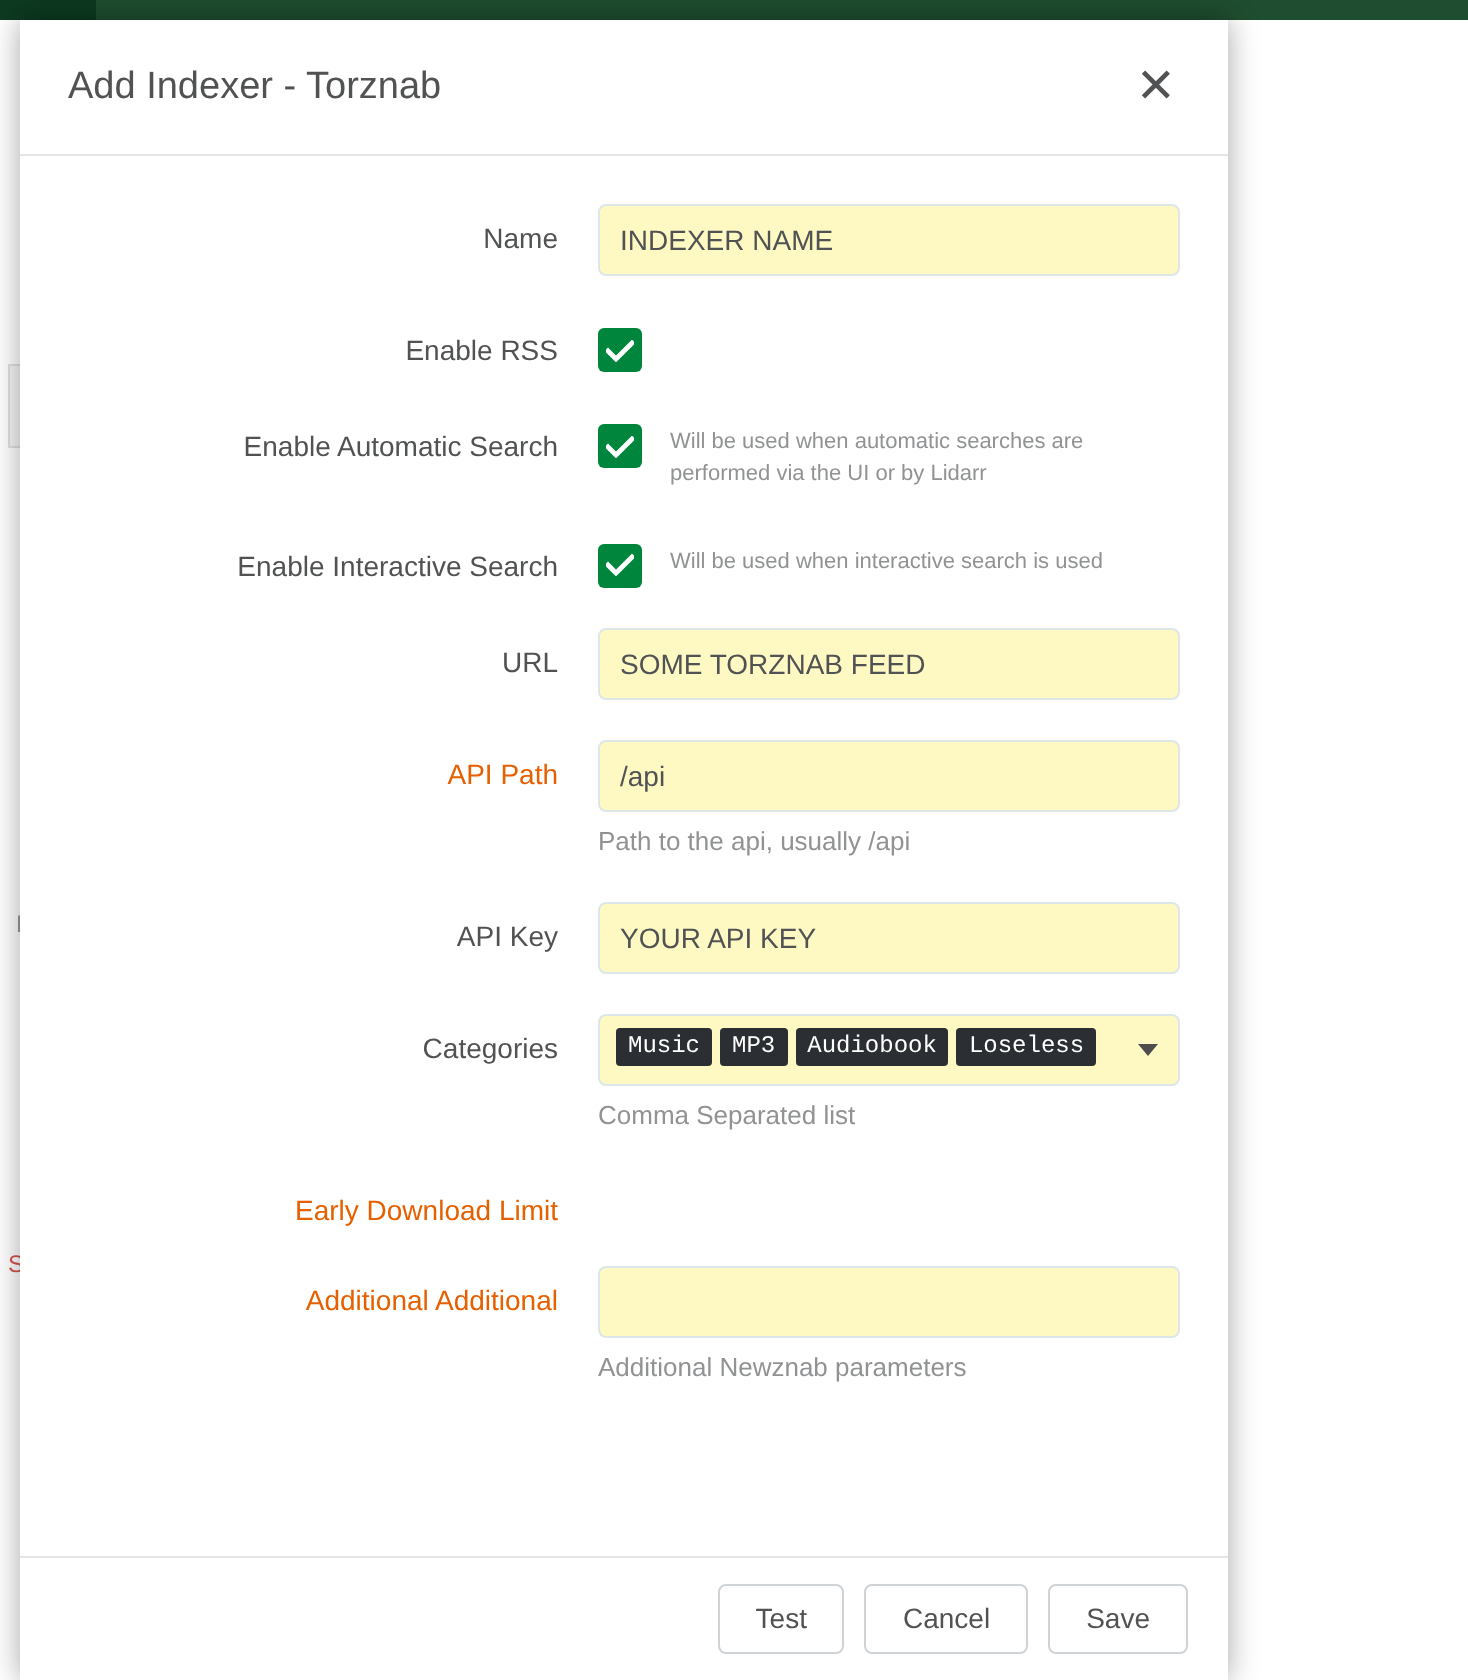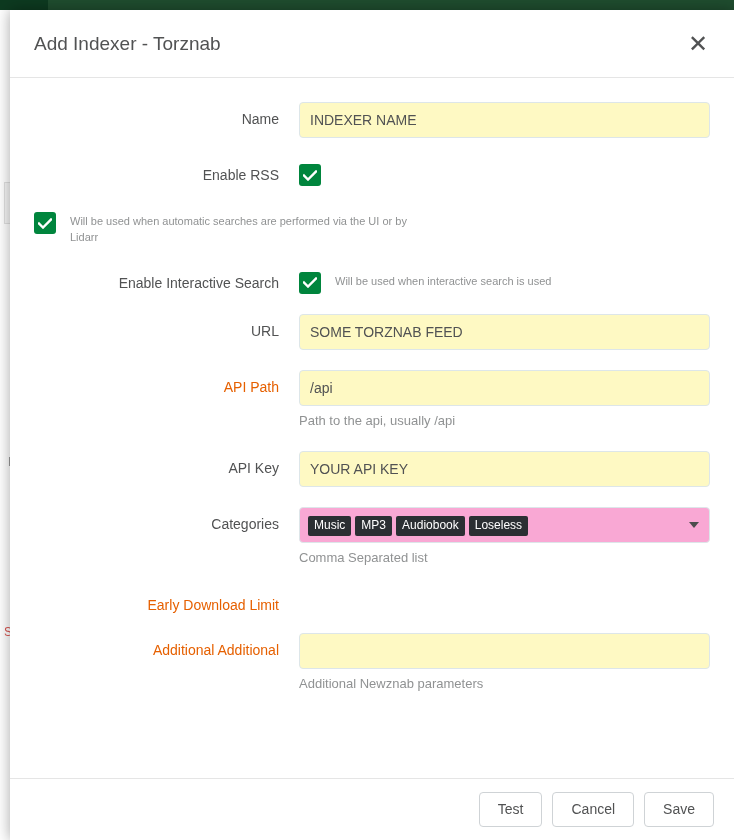--- a/index.html
+++ b/index.html
@@ -63,21 +63,21 @@
     top: 625px;
     font-size: 12px;
     color: #d9534f;
   }
 
   
   #modal {
     position: absolute;
     left: 10px;
     top: 10px;
-    width: 724px;
+    width: 604px;
     height: 830px;
     background: #ffffff;
     box-shadow: 0 0 14px rgba(0,0,0,0.35);
     display: flex;
     flex-direction: column;
     overflow: hidden;
   }
 
   .modal-header {
     height: 68px;
@@ -205,28 +205,29 @@
     font-size: 11px;
     color: #909293;
     line-height: 1.45;
     max-width: 345px;
   }
 
   .tag-select {
     border: 1px solid #dde6e9;
     border-radius: 4px;
     min-height: 36px;
-    background: #f9a8d4;
-    display: flex;
-    align-items: flex-end;
+    background: #fef9c3;
+    display: flex;
+    align-items: flex-start;
     padding: 4px 30px 4px 8px;
     box-sizing: border-box;
     position: relative;
     flex-wrap: wrap;
     cursor: text;
+    font-family: Liberation Mono, monospace;
   }
   .tag {
     background: #2b2f33;
     color: #ffffff;
     font-size: 12px;
     padding: 2px 6px;
     border-radius: 2px;
     margin: 2px 4px 2px 0;
     line-height: 1.3;
     white-space: nowrap;
@@ -302,20 +303,21 @@
           <div class="checkbox">
             <svg width="14" height="11" viewBox="0 0 14 11" aria-hidden="true">
               <polyline points="1,5.5 5,9.5 13,1.5" fill="none" stroke="#ffffff" stroke-width="2.4" stroke-linecap="square"></polyline>
             </svg>
           </div>
         </div>
       </div>
     </div>
 
     <div class="form-row">
+      <div class="form-label">Enable Automatic Search</div>
       <div class="form-control">
         <div class="check-row">
           <div class="checkbox">
             <svg width="14" height="11" viewBox="0 0 14 11" aria-hidden="true">
               <polyline points="1,5.5 5,9.5 13,1.5" fill="none" stroke="#ffffff" stroke-width="2.4" stroke-linecap="square"></polyline>
             </svg>
           </div>
           <div class="check-desc">Will be used when automatic searches are performed via the UI or by Lidarr</div>
         </div>
       </div>

